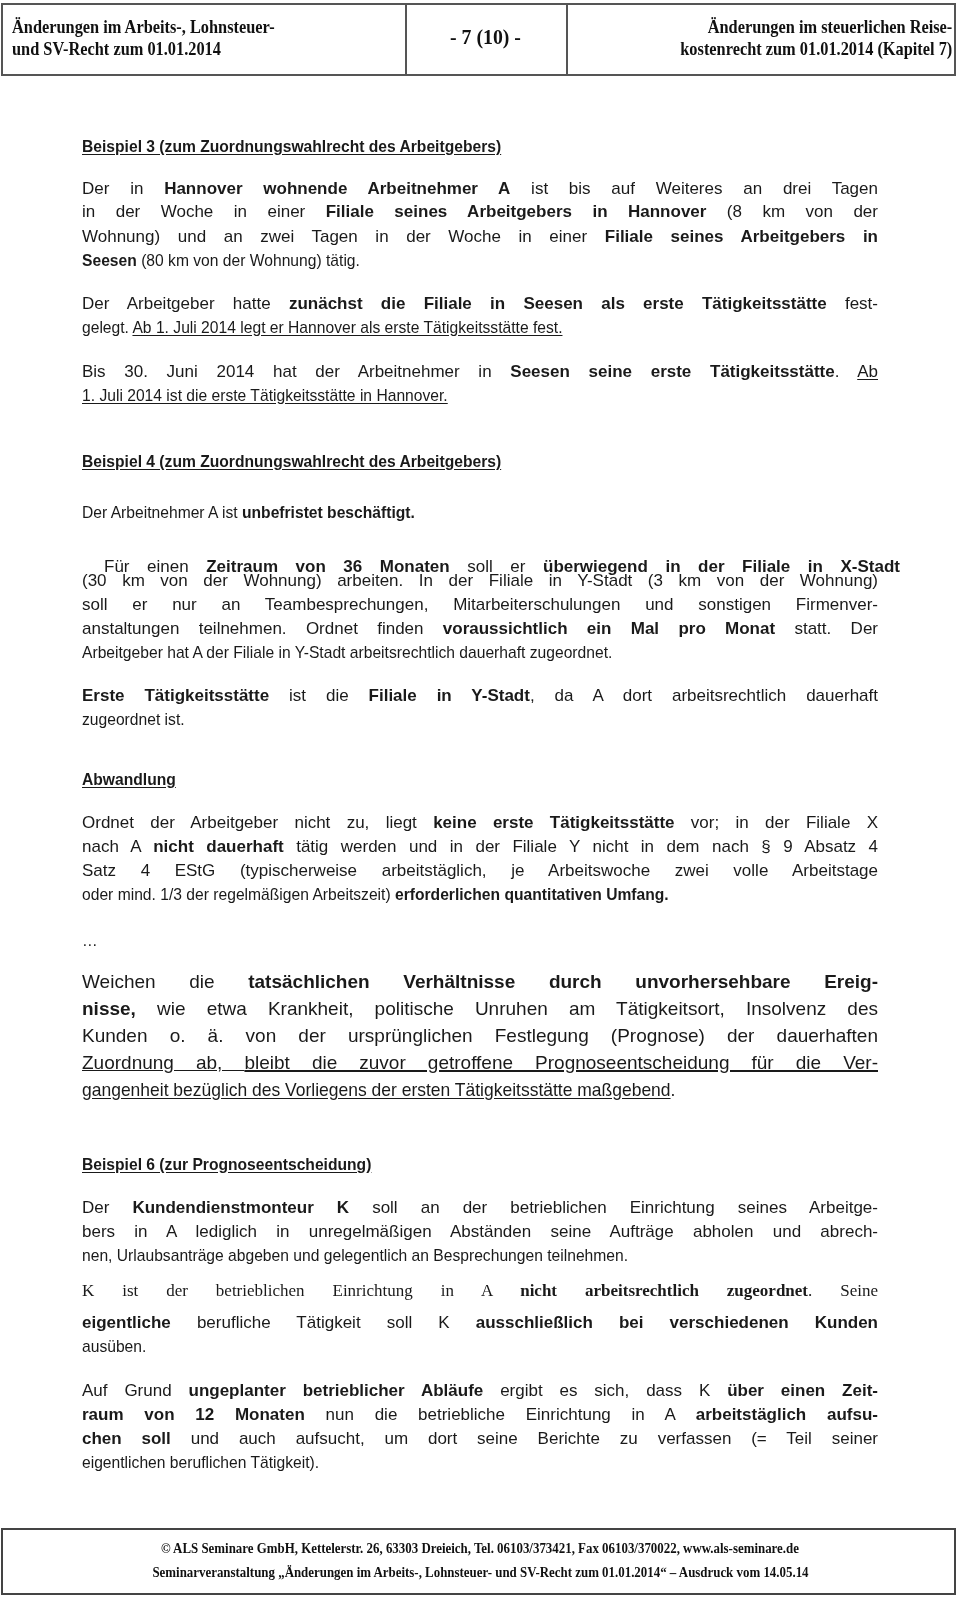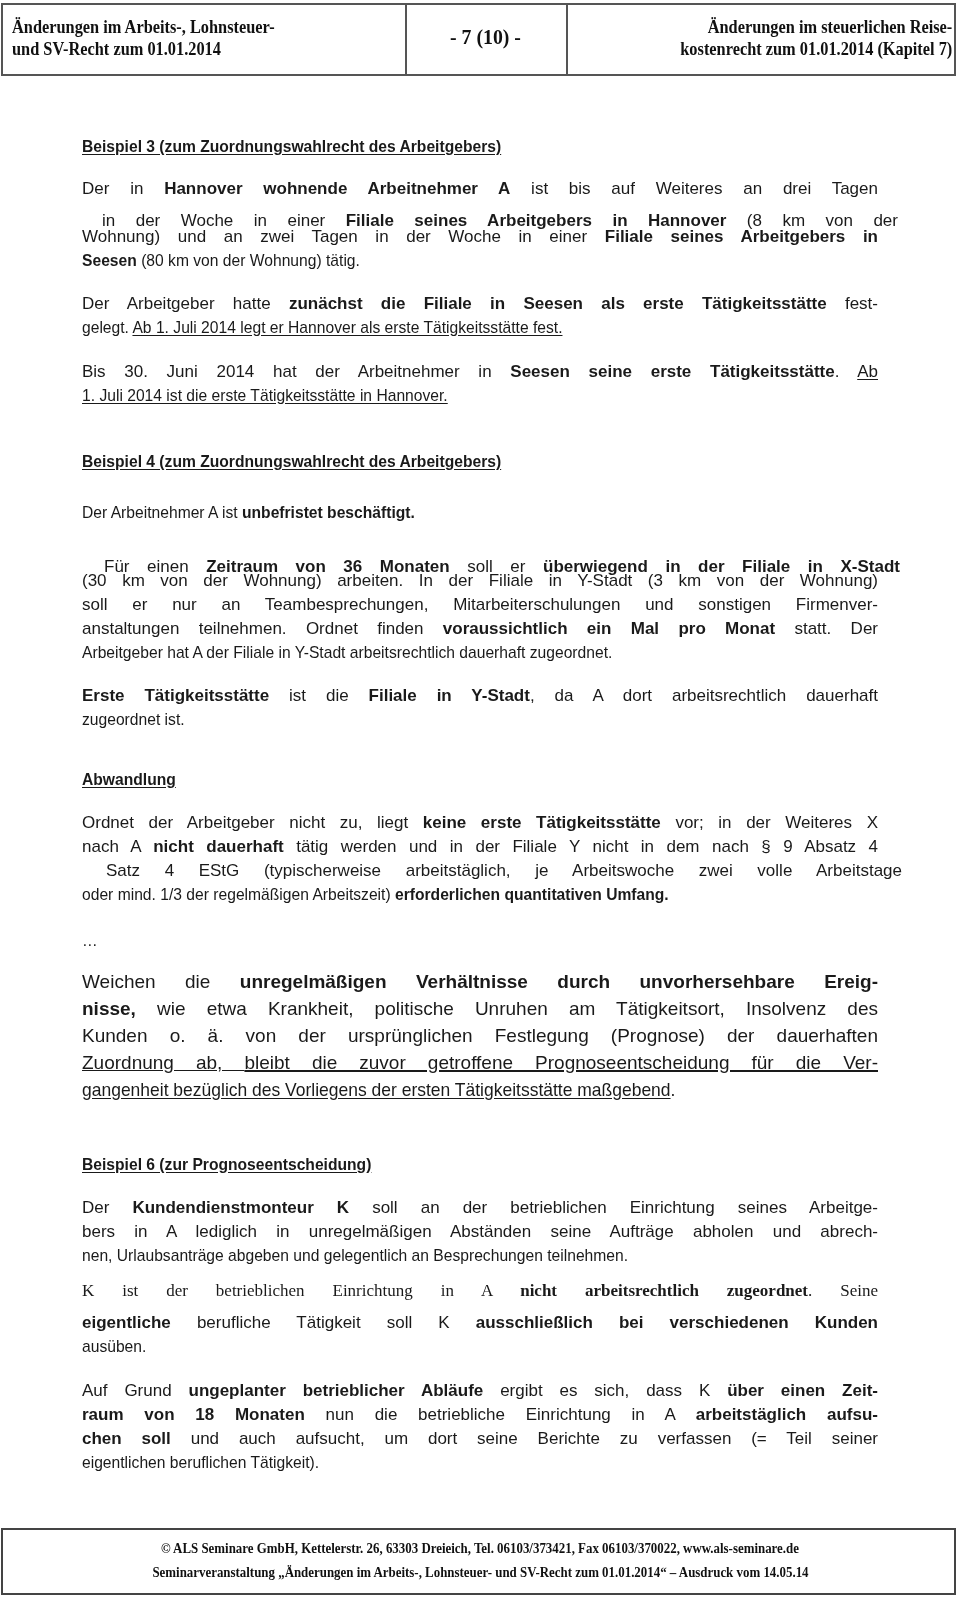--- a/index.html
+++ b/index.html
@@ -33,55 +33,55 @@
 </div>
 <div class="hdr-cell hdr-center">- 7 (10) -</div>
 <div class="hdr-cell hdr-right">
   <div>Änderungen im steuerlichen Reise-</div>
   <div>kostenrecht zum 01.01.2014 (Kapitel 7)</div>
 </div>
 
 <div id="body-text">
     <div class="line" style="top: 137px; line-height: 20px; white-space: nowrap; transform: scaleX(0.92); transform-origin: left top; width: 865.217px;"><span class="b u">Beispiel 3 (zum Zuordnungswahlrecht des Arbeitgebers)</span></div>
     <div class="line j" style="top: 179px; line-height: 20px; white-space: nowrap;"><span class="">Der in </span><span class="b ">Hannover wohnende Arbeitnehmer A</span><span class=""> ist bis auf Weiteres an drei Tagen</span></div>
-    <div class="line j" style="top: 211px; line-height: 20px; white-space: nowrap; margin-left: 20px;"><span class="">in der Woche in einer </span><span class="b ">Filiale seines Arbeitgebers in Hannover</span><span class=""> (8 km von der</span></div>
+    <div class="line j" style="top: 202px; line-height: 20px; white-space: nowrap;"><span class="">in der Woche in einer </span><span class="b ">Filiale seines Arbeitgebers in Hannover</span><span class=""> (8 km von der</span></div>
     <div class="line j" style="top: 227px; line-height: 20px; white-space: nowrap;"><span class="">Wohnung) und an zwei Tagen in der Woche in einer </span><span class="b ">Filiale seines Arbeitgebers in</span></div>
     <div class="line" style="top: 251px; line-height: 20px; white-space: nowrap; transform: scaleX(0.92); transform-origin: left top; width: 865.217px;"><span class="b ">Seesen</span><span class=""> (80 km von der Wohnung) tätig.</span></div>
     <div class="line j" style="top: 294px; line-height: 20px; white-space: nowrap;"><span class="">Der Arbeitgeber hatte </span><span class="b ">zunächst die Filiale in Seesen als erste Tätigkeitsstätte</span><span class=""> fest-</span></div>
     <div class="line" style="top: 318px; line-height: 20px; white-space: nowrap; transform: scaleX(0.92); transform-origin: left top; width: 865.217px;"><span class="">gelegt. </span><span class="u">Ab 1. Juli 2014 legt er Hannover als erste Tätigkeitsstätte fest.</span></div>
     <div class="line j" style="top: 362px; line-height: 20px; white-space: nowrap;"><span class="">Bis 30. Juni 2014 hat der Arbeitnehmer in </span><span class="b ">Seesen seine erste Tätigkeitsstätte</span><span class="">. </span><span class="u">Ab</span></div>
     <div class="line" style="top: 386px; line-height: 20px; white-space: nowrap; transform: scaleX(0.92); transform-origin: left top; width: 865.217px;"><span class="u">1. Juli 2014 ist die erste Tätigkeitsstätte in Hannover.</span></div>
     <div class="line" style="top: 452px; line-height: 20px; white-space: nowrap; transform: scaleX(0.92); transform-origin: left top; width: 865.217px;"><span class="b u">Beispiel 4 (zum Zuordnungswahlrecht des Arbeitgebers)</span></div>
     <div class="line" style="top: 503px; line-height: 20px; white-space: nowrap; transform: scaleX(0.92); transform-origin: left top; width: 865.217px;"><span class="">Der Arbeitnehmer A ist </span><span class="b ">unbefristet beschäftigt.</span></div>
     <div class="line j" style="top: 557px; line-height: 20px; white-space: nowrap; margin-left: 22px;"><span class="">Für einen </span><span class="b ">Zeitraum von 36 Monaten</span><span class=""> soll er </span><span class="b ">überwiegend in der Filiale in X-Stadt</span></div>
     <div class="line j" style="top: 571px; line-height: 20px; white-space: nowrap;"><span class="">(30 km von der Wohnung) arbeiten. In der Filiale in Y-Stadt (3 km von der Wohnung)</span></div>
     <div class="line j" style="top: 595px; line-height: 20px; white-space: nowrap;"><span class="">soll er nur an Teambesprechungen, Mitarbeiterschulungen und sonstigen Firmenver-</span></div>
     <div class="line j" style="top: 619px; line-height: 20px; white-space: nowrap;"><span class="">anstaltungen teilnehmen. Ordnet finden </span><span class="b ">voraussichtlich ein Mal pro Monat</span><span class=""> statt. Der</span></div>
     <div class="line" style="top: 643px; line-height: 20px; white-space: nowrap; transform: scaleX(0.92); transform-origin: left top; width: 865.217px;"><span class="">Arbeitgeber hat A der Filiale in Y-Stadt arbeitsrechtlich dauerhaft zugeordnet.</span></div>
     <div class="line j" style="top: 686px; line-height: 20px; white-space: nowrap;"><span class="b ">Erste Tätigkeitsstätte</span><span class=""> ist die </span><span class="b ">Filiale in Y-Stadt</span><span class="">, da A dort arbeitsrechtlich dauerhaft</span></div>
     <div class="line" style="top: 710px; line-height: 20px; white-space: nowrap; transform: scaleX(0.92); transform-origin: left top; width: 865.217px;"><span class="">zugeordnet ist.</span></div>
     <div class="line" style="top: 770px; line-height: 20px; white-space: nowrap; transform: scaleX(0.92); transform-origin: left top; width: 865.217px;"><span class="b u">Abwandlung</span></div>
-    <div class="line j" style="top: 813px; line-height: 20px; white-space: nowrap;"><span class="">Ordnet der Arbeitgeber nicht zu, liegt </span><span class="b ">keine erste Tätigkeitsstätte</span><span class=""> vor; in der Weiteres X</span></div>
+    <div class="line j" style="top: 813px; line-height: 20px; white-space: nowrap;"><span class="">Ordnet der Arbeitgeber nicht zu, liegt </span><span class="b ">keine erste Tätigkeitsstätte</span><span class=""> vor; in der Filiale X</span></div>
     <div class="line j" style="top: 837px; line-height: 20px; white-space: nowrap;"><span class="">nach A </span><span class="b ">nicht dauerhaft</span><span class=""> tätig werden und in der Filiale Y nicht in dem nach § 9 Absatz 4</span></div>
-    <div class="line j" style="top: 861px; line-height: 20px; white-space: nowrap; margin-left: 24px;"><span class="">Satz 4 EStG (typischerweise arbeitstäglich, je Arbeitswoche zwei volle Arbeitstage</span></div>
+    <div class="line j" style="top: 861px; line-height: 20px; white-space: nowrap;"><span class="">Satz 4 EStG (typischerweise arbeitstäglich, je Arbeitswoche zwei volle Arbeitstage</span></div>
     <div class="line" style="top: 885px; line-height: 20px; white-space: nowrap; transform: scaleX(0.92); transform-origin: left top; width: 865.217px;"><span class="">oder mind. 1/3 der regelmäßigen Arbeitszeit) </span><span class="b ">erforderlichen quantitativen Umfang.</span></div>
     <div class="line" style="top: 931px; line-height: 20px; white-space: nowrap; transform: scaleX(0.92); transform-origin: left top; width: 865.217px;"><span class="">…</span></div>
-    <div class="line j big" style="top: 971px; line-height: 22px; white-space: nowrap;"><span class="">Weichen die </span><span class="b ">unregelmäßigen Verhältnisse durch unvorhersehbare Ereig-</span></div>
+    <div class="line j big" style="top: 971px; line-height: 22px; white-space: nowrap;"><span class="">Weichen die </span><span class="b ">tatsächlichen Verhältnisse durch unvorhersehbare Ereig-</span></div>
     <div class="line j big" style="top: 998px; line-height: 22px; white-space: nowrap;"><span class="b ">nisse,</span><span class=""> wie etwa Krankheit, politische Unruhen am Tätigkeitsort, Insolvenz des</span></div>
     <div class="line j big" style="top: 1025px; line-height: 22px; white-space: nowrap;"><span class="">Kunden o. ä. von der ursprünglichen Festlegung (Prognose) der dauerhaften</span></div>
     <div class="line j big" style="top: 1052px; line-height: 22px; white-space: nowrap; text-decoration: underline;"><span class="">Zuordnung ab, </span><span class="u">bleibt die zuvor getroffene Prognoseentscheidung für die Ver-</span></div>
     <div class="line big" style="top: 1079px; line-height: 22px; white-space: nowrap; transform: scaleX(0.92); transform-origin: left top; width: 865.217px;"><span class="u">gangenheit bezüglich des Vorliegens der ersten Tätigkeitsstätte maßgebend</span><span class="">.</span></div>
     <div class="line" style="top: 1155px; line-height: 20px; white-space: nowrap; transform: scaleX(0.92); transform-origin: left top; width: 865.217px;"><span class="b u">Beispiel 6 (zur Prognoseentscheidung)</span></div>
     <div class="line j" style="top: 1198px; line-height: 20px; white-space: nowrap;"><span class="">Der </span><span class="b ">Kundendienstmonteur K</span><span class=""> soll an der betrieblichen Einrichtung seines Arbeitge-</span></div>
     <div class="line j" style="top: 1222px; line-height: 20px; white-space: nowrap;"><span class="">bers in A lediglich in unregelmäßigen Abständen seine Aufträge abholen und abrech-</span></div>
     <div class="line" style="top: 1246px; line-height: 20px; white-space: nowrap; transform: scaleX(0.92); transform-origin: left top; width: 865.217px;"><span class="">nen, Urlaubsanträge abgeben und gelegentlich an Besprechungen teilnehmen.</span></div>
     <div class="line j" style="top: 1281px; line-height: 20px; white-space: nowrap; font-family: Liberation Serif, serif;"><span class="">K ist der betrieblichen Einrichtung in A </span><span class="b ">nicht arbeitsrechtlich zugeordnet</span><span class="">. Seine</span></div>
     <div class="line j" style="top: 1313px; line-height: 20px; white-space: nowrap;"><span class="b ">eigentliche</span><span class=""> berufliche Tätigkeit soll K </span><span class="b ">ausschließlich bei verschiedenen Kunden</span></div>
     <div class="line" style="top: 1337px; line-height: 20px; white-space: nowrap; transform: scaleX(0.92); transform-origin: left top; width: 865.217px;"><span class="">ausüben.</span></div>
     <div class="line j" style="top: 1381px; line-height: 20px; white-space: nowrap;"><span class="">Auf Grund </span><span class="b ">ungeplanter betrieblicher Abläufe</span><span class=""> ergibt es sich, dass K </span><span class="b ">über einen Zeit-</span></div>
-    <div class="line j" style="top: 1405px; line-height: 20px; white-space: nowrap;"><span class="b ">raum von 18 Monaten</span><span class=""> nun die betriebliche Einrichtung in A </span><span class="b ">arbeitstäglich aufsu-</span></div>
+    <div class="line j" style="top: 1405px; line-height: 20px; white-space: nowrap;"><span class="b ">raum von 12 Monaten</span><span class=""> nun die betriebliche Einrichtung in A </span><span class="b ">arbeitstäglich aufsu-</span></div>
     <div class="line j" style="top: 1429px; line-height: 20px; white-space: nowrap;"><span class="b ">chen soll</span><span class=""> und auch aufsucht, um dort seine Berichte zu verfassen (= Teil seiner</span></div>
     <div class="line" style="top: 1453px; line-height: 20px; white-space: nowrap; transform: scaleX(0.92); transform-origin: left top; width: 865.217px;"><span class="">eigentlichen beruflichen Tätigkeit).</span></div>
   </div>
 
 <div class="ftr-box"></div>
 <div class="ftr-line" style="top:1540px"><span>© ALS Seminare GmbH, Kettelerstr. 26, 63303 Dreieich, Tel. 06103/373421, Fax 06103/370022, www.als-seminare.de</span></div>
 <div class="ftr-line" style="top:1564px"><span>Seminarveranstaltung „Änderungen im Arbeits-, Lohnsteuer- und SV-Recht zum 01.01.2014“ – Ausdruck vom 14.05.14</span></div>
 
 </body></html>

